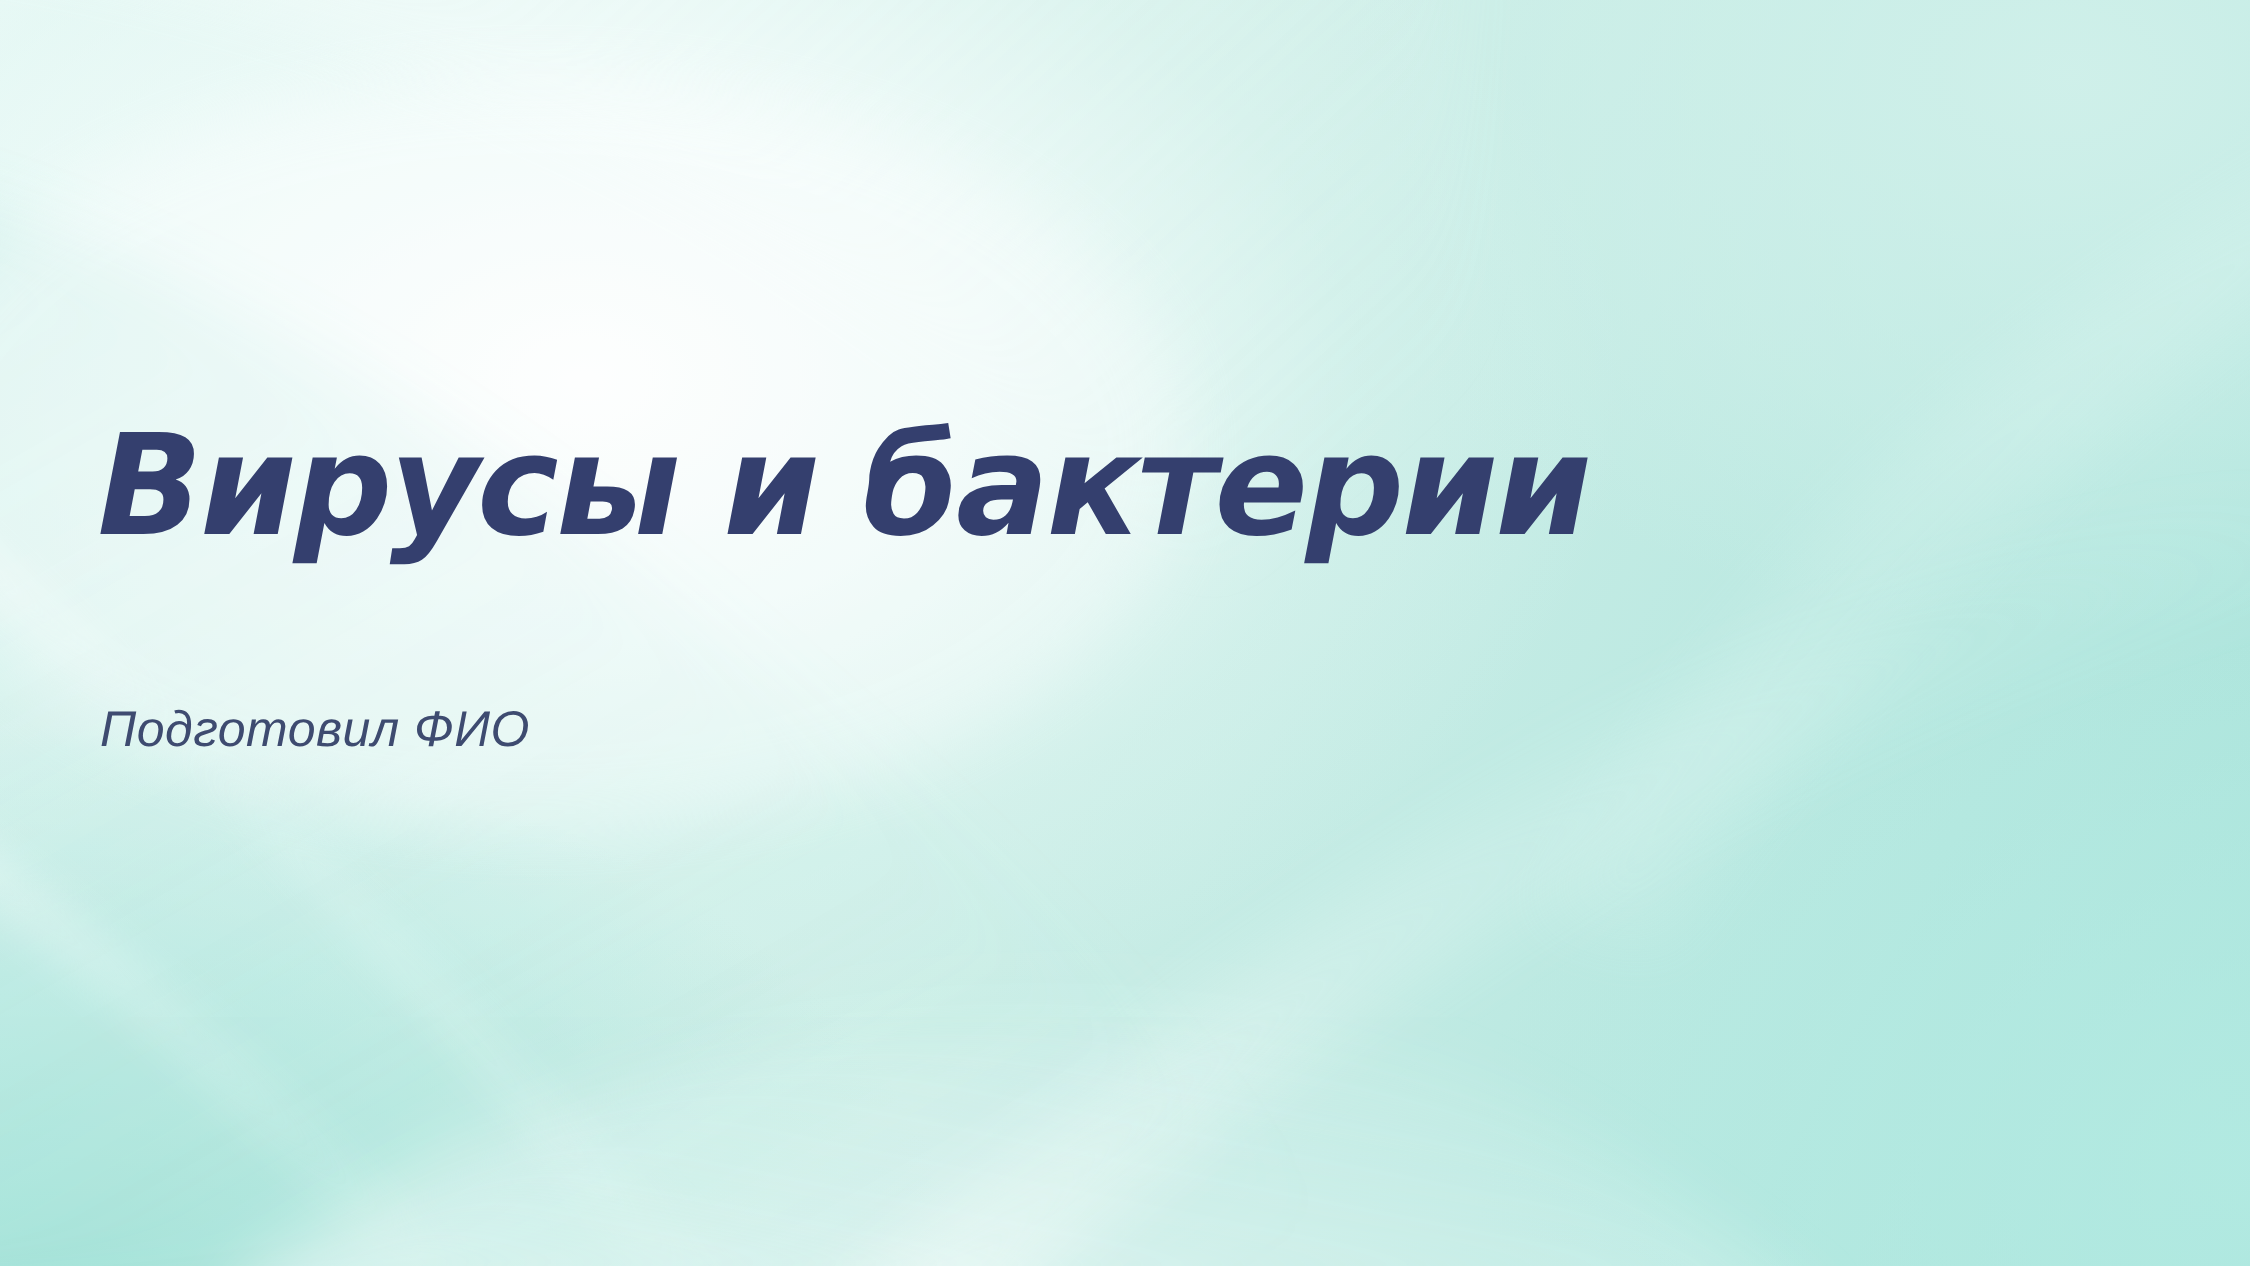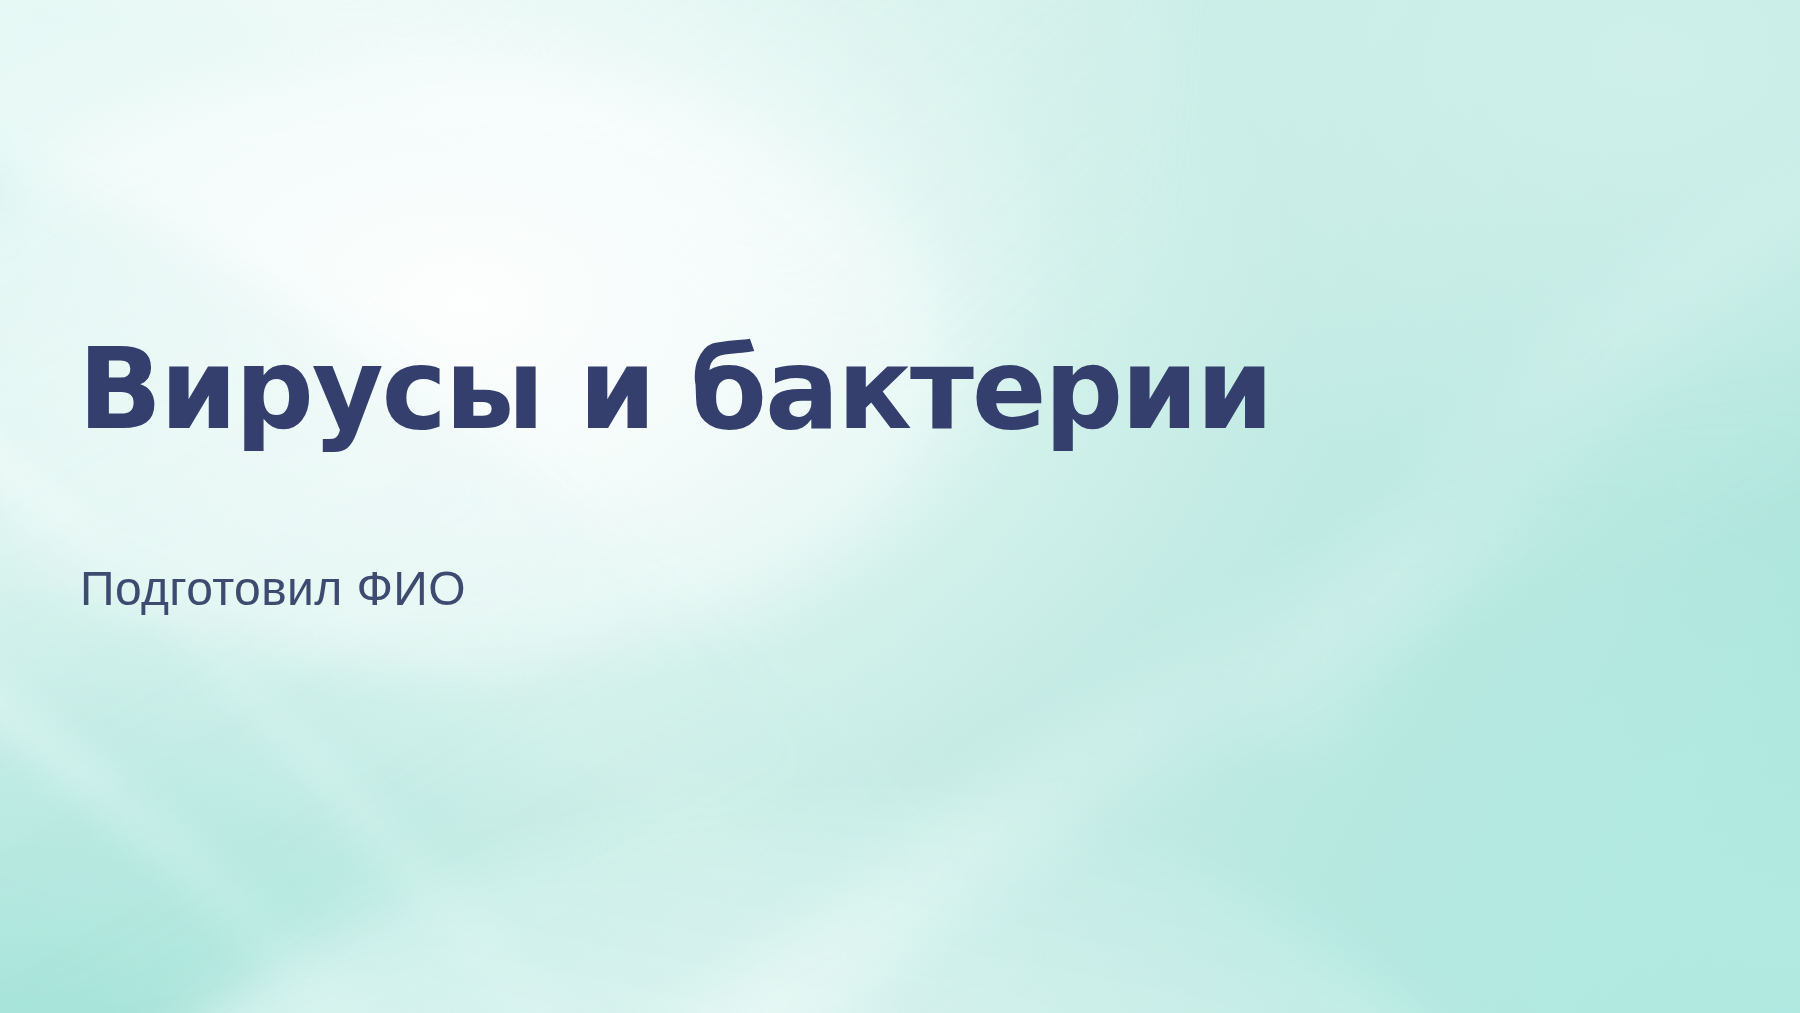--- a/index.html
+++ b/index.html
@@ -11,20 +11,21 @@
   body {
     font-family: "Liberation Sans", "DejaVu Sans", sans-serif;
   }
 
   .slide {
     position: relative;
     width: 1800px;
     height: 1013px;
     overflow: hidden;
     background: #f0abfc;
+    font-style: italic;
   }
 
   
   .bg-base {
     position: absolute;
     inset: 0;
     background:
       radial-gradient(ellipse 1100px 720px at 26% 30%,
         rgba(255,255,255,0.96) 0%,
         rgba(245,253,252,0.80) 28%,
@@ -100,21 +101,21 @@
     transform: scaleX(0.985);
     transform-origin: left center;
   }
 
   .subtitle {
     position: absolute;
     left: 2px;
     top: 560px;
     margin: 0;
     font-family: "Liberation Sans", "DejaVu Sans", sans-serif;
-    font-size: 48px;
+    font-size: 40px;
     font-weight: 400;
     letter-spacing: 0.4px;
     line-height: 1.2;
     color: #3e4b70;
     white-space: nowrap;
   }
 </style>
 </head>
 <body>
 

